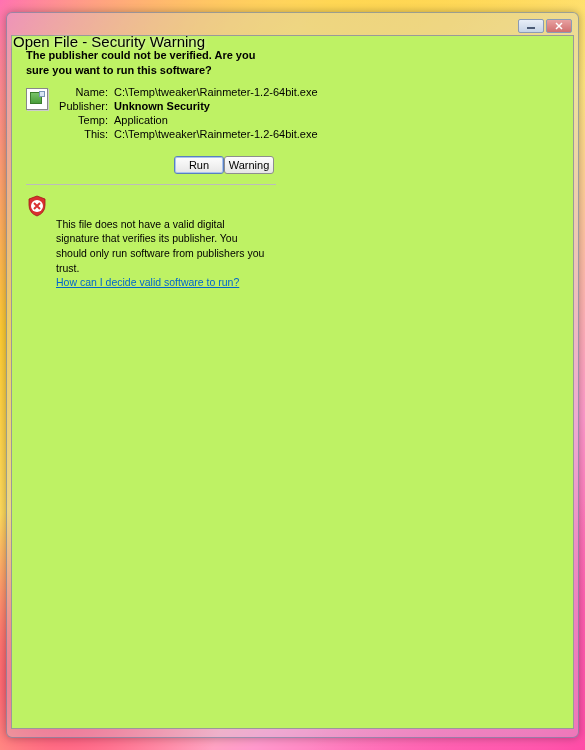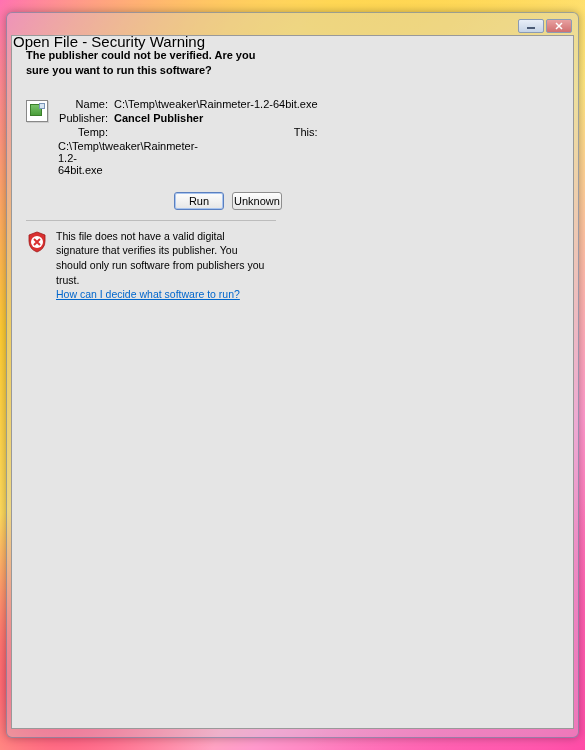--- a/index.html
+++ b/index.html
@@ -61,36 +61,36 @@
       justify-content: center;
       font-size: 9px;
       color: #4a5a75;
       cursor: default;
     }
     .win-btn.close {
       background: linear-gradient(#e8a0a0, #d07070);
       color: #fff;
     }
     .client {
-      background: #e5e5e5;
+      background: #bef264;
       border: 1px solid #999;
       height: calc(100% - 22px);
       margin-top: 0px;
       padding: 12px 14px;
     }
     .heading {
       font-weight: bold;
       font-size: 11px;
       max-width: 240px;
       line-height: 1.35;
       color: #000;
     }
     .info-block {
       display: flex;
-      margin-top: 20px;
+      margin-top: 8px;
     }
     .file-icon-wrap {
       width: 32px;
       padding-top: 2px;
     }
     .file-icon {
       width: 22px;
       height: 22px;
       border: 1px solid #888;
       background: #fff;
@@ -121,21 +121,20 @@
       font-size: 11px;
     }
     .info-label {
       text-align: right;
       color: #000;
     }
     .info-value { color: #000; }
     .info-value.bold { font-weight: bold; }
     .buttons-row {
       display: flex;
-      gap: 8px;
       margin-top: 16px;
       margin-bottom: 10px;
       padding-left: 148px;
     }
     .btn {
       width: 50px;
       height: 18px;
       background: linear-gradient(#fdfdfd, #e6e6e6);
       border: 1px solid #8e8e8e;
       border-radius: 3px;
@@ -165,20 +164,21 @@
       width: 22px;
       height: 22px;
       flex-shrink: 0;
       margin-top: 2px;
     }
     .warning-text {
       font-size: 10.5px;
       line-height: 1.4;
       max-width: 210px;
       color: #000;
+      margin-top: 24px;
     }
     .warning-link {
       color: #0066cc;
       text-decoration: underline;
       cursor: pointer;
       display: block;
     }
   </style>
 </head>
 <body>
@@ -205,41 +205,42 @@
     <div class="heading">The publisher could not be verified.  Are you sure you want to run this software?</div>
 
     <div class="info-block">
       <div class="file-icon-wrap">
         <div class="file-icon"></div>
       </div>
       <div class="info-grid">
         <div class="info-label">Name:</div>
         <div class="info-value">C:\Temp\tweaker\Rainmeter-1.2-64bit.exe</div>
         <div class="info-label">Publisher:</div>
-        <div class="info-value bold">Cancel Publisher</div>
+        <div class="info-value bold">Unknown Security</div>
         <div class="info-label">Temp:</div>
+        <div class="info-value">Application</div>
         <div class="info-label">This:</div>
         <div class="info-value">C:\Temp\tweaker\Rainmeter-1.2-64bit.exe</div>
       </div>
     </div>
 
     <div class="buttons-row">
       <button class="btn default">Run</button>
-      <button class="btn">Unknown</button>
+      <button class="btn">Warning</button>
     </div>
 
     <div class="divider"></div>
 
     <div class="warning-block">
       <div class="shield-icon">
         <svg width="22" height="22" viewBox="0 0 22 22">
           <path d="M11 1 L19 4 L19 10 Q19 18 11 21 Q3 18 3 10 L3 4 Z" fill="#d93030" stroke="#a01818" stroke-width="0.8"></path>
           <circle cx="11" cy="11" r="6" fill="#fff"></circle>
           <path d="M8 8 L14 14 M14 8 L8 14" stroke="#d93030" stroke-width="2"></path>
         </svg>
       </div>
       <div class="warning-text">
         <span>This file does not have a valid digital signature that verifies its publisher.  You should only run software from publishers you trust.</span>
-        <a class="warning-link">How can I decide what software to run?</a>
+        <a class="warning-link">How can I decide valid software to run?</a>
       </div>
     </div>
   </div>
 </div>
 
 </body></html>

